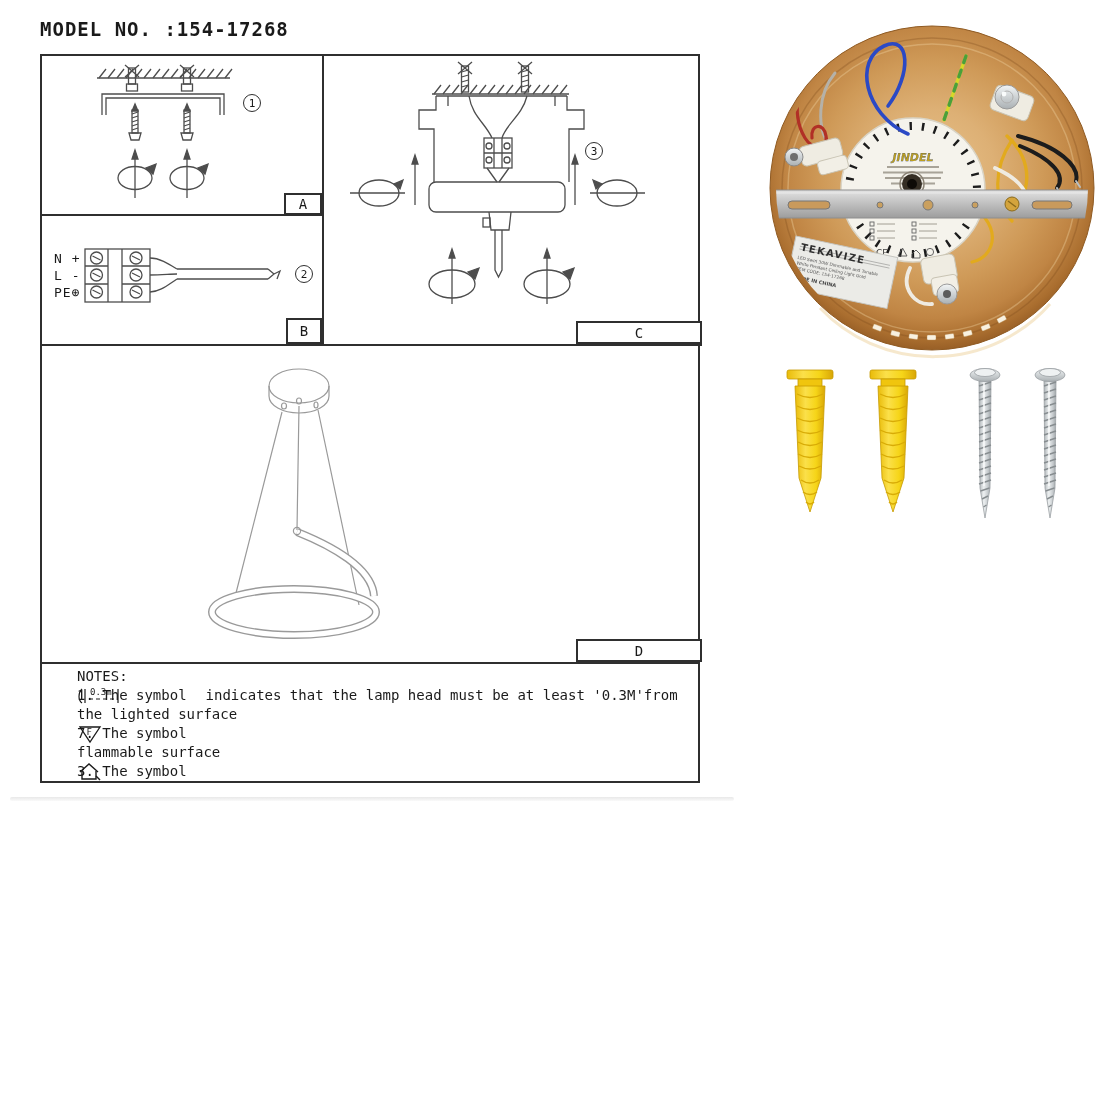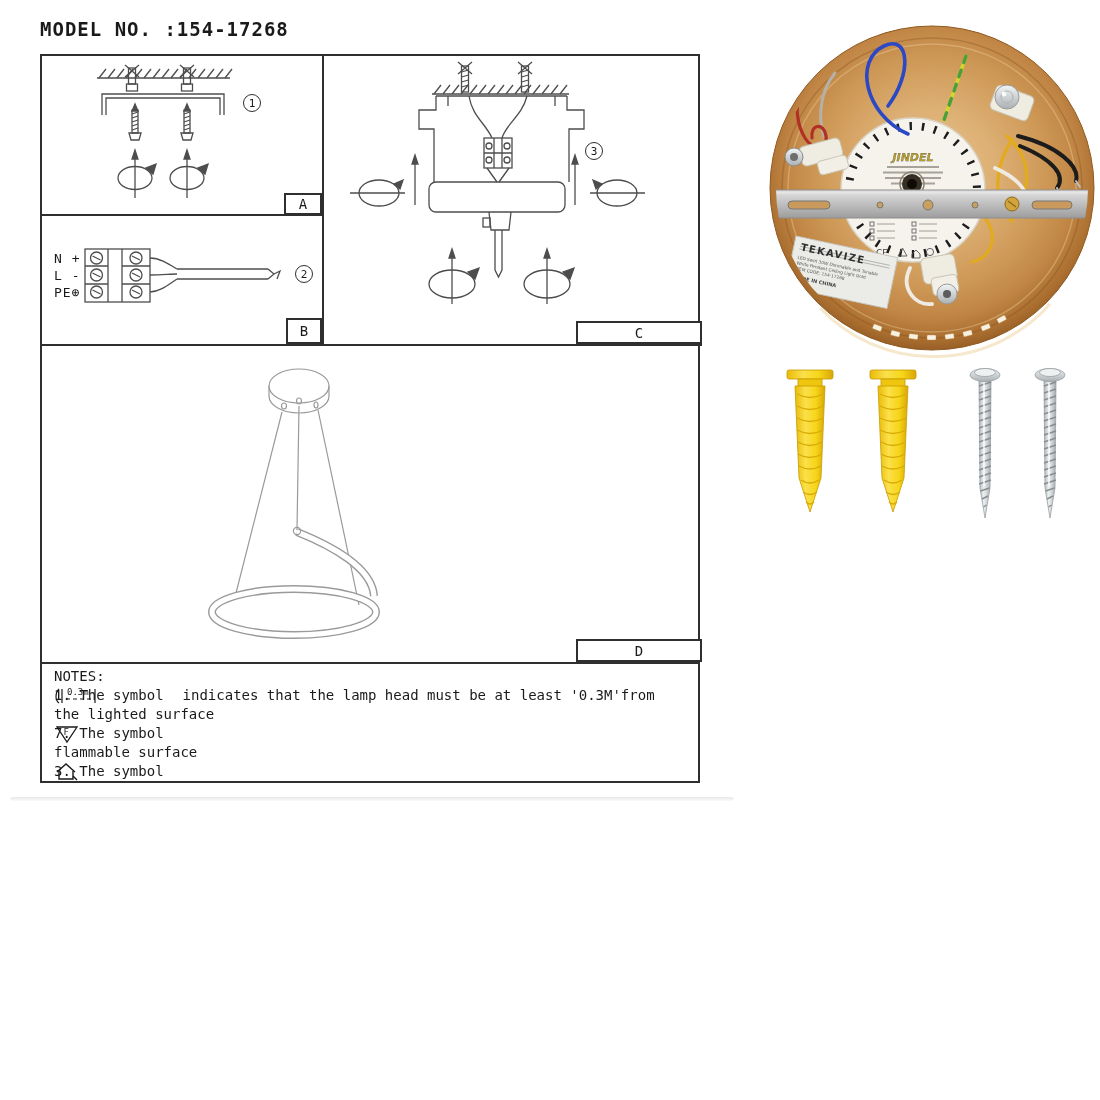--- a/index.html
+++ b/index.html
@@ -9,21 +9,21 @@
   #model-line{left:40px;top:18px;font-size:19px;font-weight:bold;letter-spacing:1px}
   #sheet{left:40px;top:54px;width:660px;height:729px;border:2px solid #2f2f2f;background:#fff}
   .ln{position:absolute;background:#2f2f2f}
   .tab{position:absolute;border:2px solid #2f2f2f;background:#fff;display:flex;
        align-items:center;justify-content:center;font-size:14px}
   .circ{position:absolute;width:18px;height:18px;border:1.5px solid #2f2f2f;border-radius:50%;
         display:flex;align-items:center;justify-content:center;font-size:11px;background:#fff}
   .tlabel{position:absolute;font-size:13px;letter-spacing:1px;white-space:pre}
   svg{position:absolute;overflow:visible}
   .lineart{stroke:#4d4d4d;fill:none;stroke-width:1.3}
-  #notes{position:absolute;left:0;top:608px;width:716px;height:119px;padding:3px 6px 0 12px;
+  #notes{position:absolute;left:0;top:608px;width:716px;height:119px;padding:3px 6px 0 35px;
          font-size:14px;line-height:19px}
   .nrow{display:flex;align-items:center;gap:19px;height:19px;white-space:pre}
   .nline{height:19px;white-space:pre}
   #page-shadow{left:10px;top:797px;width:724px;height:4px;opacity:.65;
       background:linear-gradient(#dcdcdc,#f7f7f7);border-radius:2px}
 </style>
 </head>
 <body>
 
 <div class="abs" id="model-line">MODEL NO. :154-17268</div>

